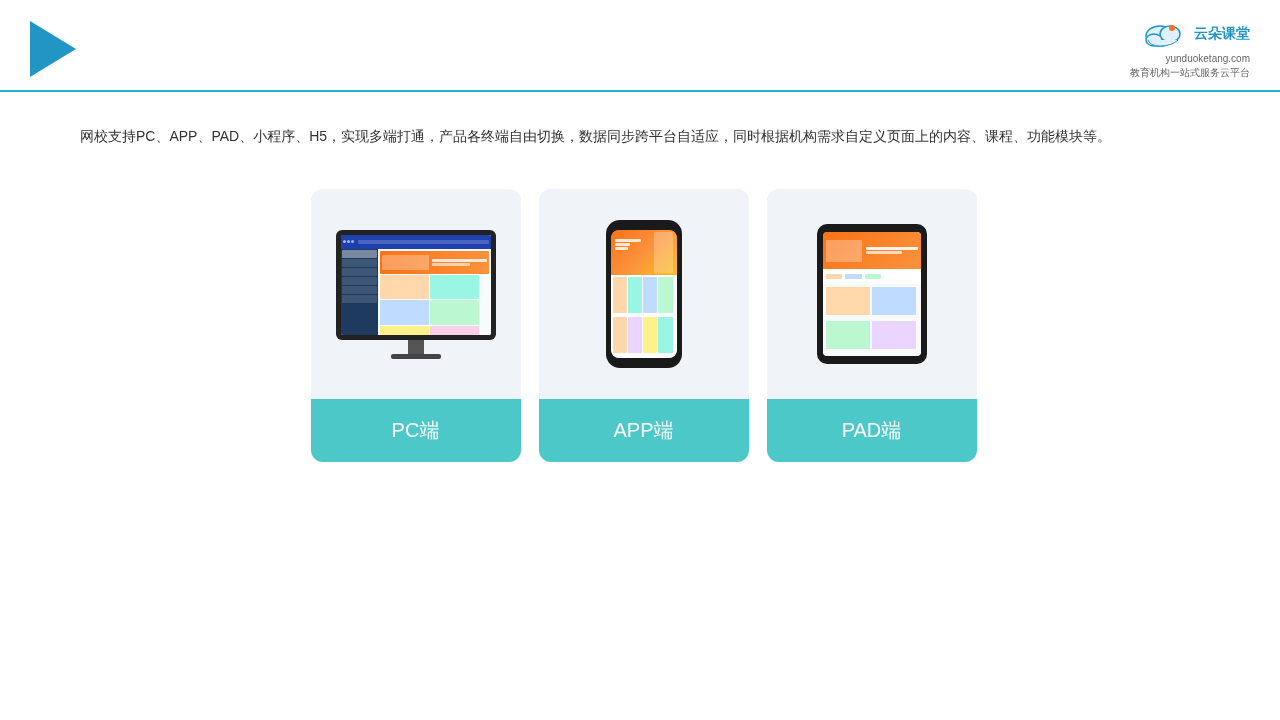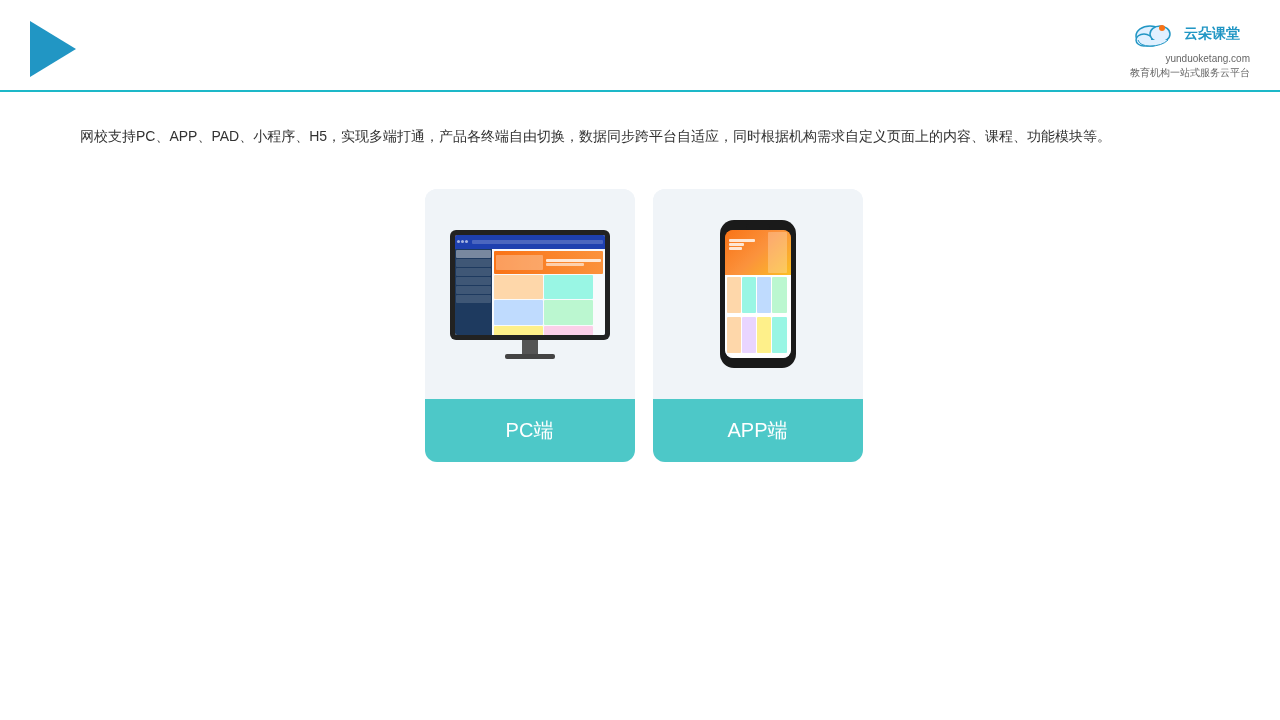--- a/index.html
+++ b/index.html
@@ -32,21 +32,21 @@
       border-left: 46px solid #2196c4;
     }
     .page-title {
       font-size: 26px;
       font-weight: bold;
       color: #333;
     }
     .brand-logo {
       display: flex;
       flex-direction: column;
-      align-items: flex-start;
+      align-items: flex-end;
       gap: 2px;
     }
     .brand-icon {
       display: flex;
       align-items: center;
       gap: 6px;
     }
     .cloud-svg {
       width: 48px;
       height: 32px;
@@ -403,16 +403,45 @@
               <div class="app-item" style="background:#fef08a;"></div>
               <div class="app-item" style="background:#99f6e4;"></div>
             </div>
           </div>
         </div>
       </div>
     </div>
     <div class="card-label">APP端</div>
   </div>
 
+  <div class="card">
+    <div class="card-image-area">
+      <div class="tablet-frame">
+        <div class="tablet-screen">
+          <div style="width:100%;height:100%;overflow:hidden;border-radius:4px;">
+            <div style="height:30%;background:linear-gradient(135deg,#f97316,#fb923c);display:flex;align-items:center;padding:3px;">
+              <div style="width:40%;height:70%;background:rgba(255,255,255,0.3);border-radius:1px;"></div>
+              <div style="margin-left:4px;display:flex;flex-direction:column;gap:1px;flex:1;">
+                <div style="height:3px;background:rgba(255,255,255,0.9);border-radius:1px;"></div>
+                <div style="height:3px;background:rgba(255,255,255,0.7);border-radius:1px;width:70%;"></div>
+              </div>
+            </div>
+            <div style="height:12%;background:#fff;border-bottom:1px solid #e5;display:flex;align-items:center;gap:3px;padding:0 3px;">
+              <div style="width:18%;height:5px;background:#fed7aa;border-radius:1px;"></div>
+              <div style="width:18%;height:5px;background:#bfdbfe;border-radius:1px;"></div>
+              <div style="width:18%;height:5px;background:#bbf7d0;border-radius:1px;"></div>
+            </div>
+            <div style="height:58%;background:#f8fafc;padding:3px;display:flex;flex-wrap:wrap;gap:2px;">
+              <div style="width:48%;height:42%;background:#fed7aa;border-radius:1px;"></div>
+              <div style="width:48%;height:42%;background:#bfdbfe;border-radius:1px;"></div>
+              <div style="width:48%;height:42%;background:#bbf7d0;border-radius:1px;"></div>
+              <div style="width:48%;height:42%;background:#e9d5ff;border-radius:1px;"></div>
+            </div>
+          </div>
+        </div>
+      </div>
+    </div>
+    <div class="card-label">PAD端</div>
+  </div>
 
 
 
 </div>
 
 </body></html>

